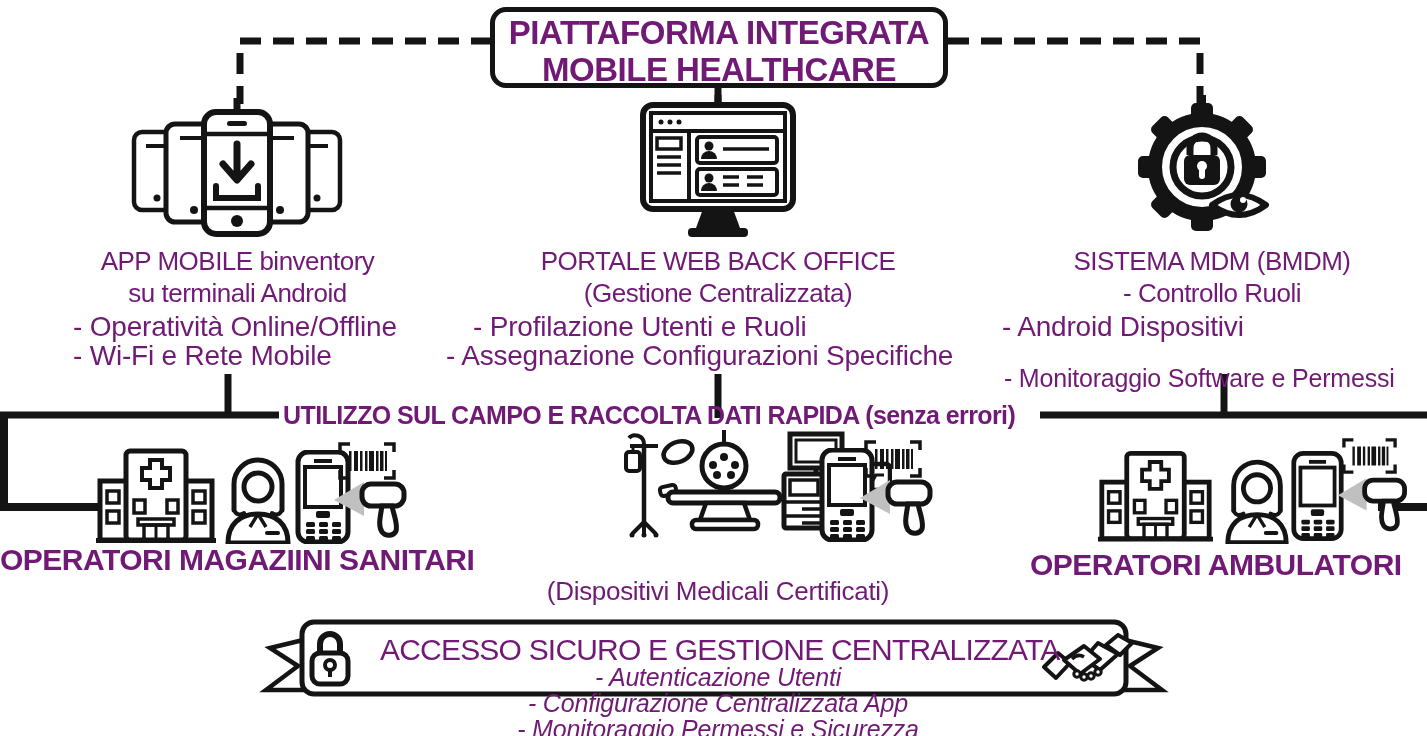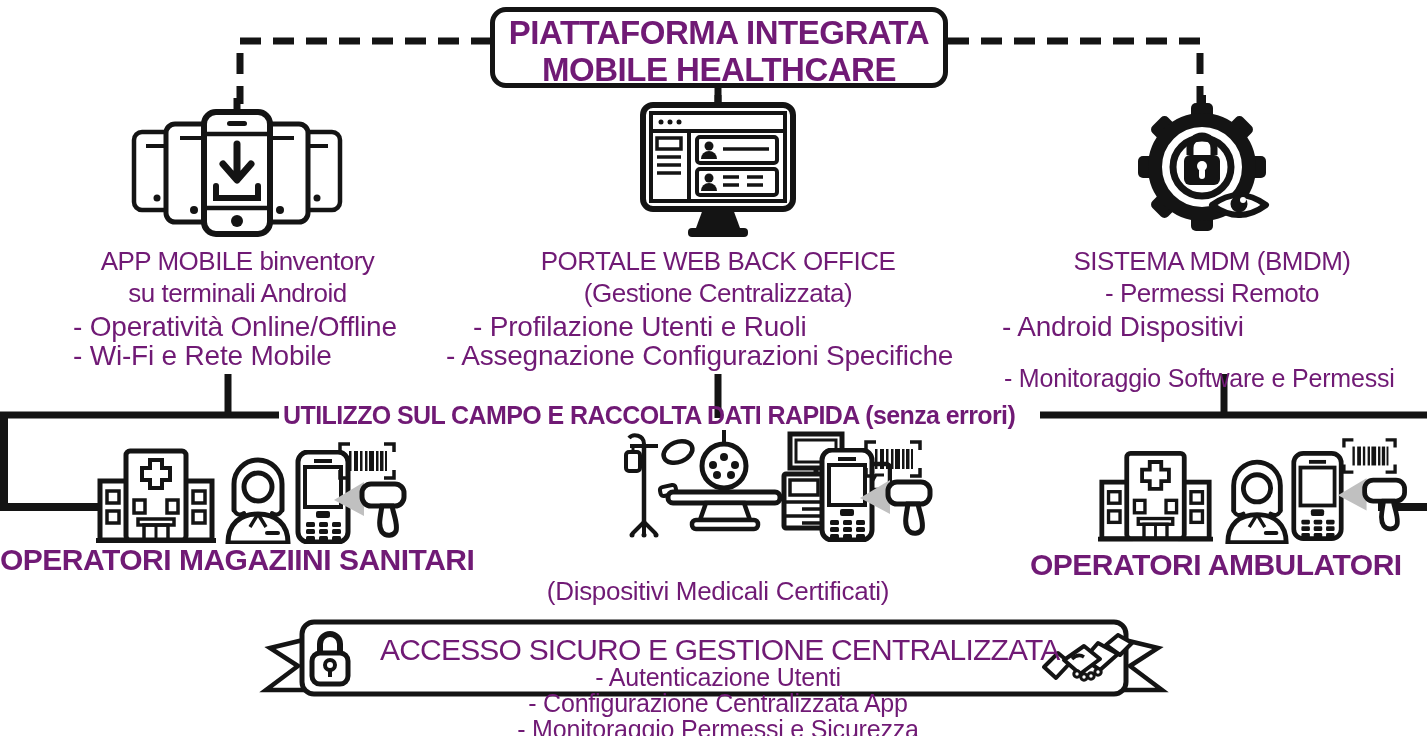--- a/index.html
+++ b/index.html
@@ -13,21 +13,21 @@
   .ttl{font-weight:400;font-size:26px;letter-spacing:-0.5px;line-height:31px;}
   .bul{font-weight:400;font-size:28px;letter-spacing:-0.2px;line-height:28px;}
   .oplabel{font-weight:700;font-size:30px;letter-spacing:-0.5px;}
   .box-title{
     border:5px solid #141414;border-radius:16px;background:#fff;
     font-weight:700;font-size:33px;line-height:37px;letter-spacing:-0.5px;text-align:center;
     box-sizing:border-box;padding-top:2px;
   }
   .bandlabel{font-weight:700;font-size:25px;letter-spacing:-0.6px;}
   .ribbon-title{font-weight:400;font-size:30px;letter-spacing:-0.8px;}
-  .ribbon-bul{font-weight:400;font-size:25px;letter-spacing:-0.2px;}
+  .ribbon-bul{font-weight:400;font-size:25px;letter-spacing:-0.2px;font-style:italic;}
   .clip-right{width:423px;overflow:hidden;margin-top:22px;}
   svg{display:block;}
   svg *{vector-effect:none;}
 </style>
 </head>
 <body>
 
 <div id="canvas">
 
   <svg class="abs" style="left:0;top:0" width="1427" height="736" viewBox="0 0 1427 736">
@@ -139,21 +139,21 @@
       </g>
       <g>
         <path d="M92 110 Q119 90 146 110 Q119 130 92 110 Z" stroke-width="6" stroke-linejoin="round"></path>
         <circle cx="119" cy="109" r="8.5" fill="#141414" stroke="none"></circle>
         <circle cx="123" cy="105" r="3" fill="#fff" stroke="none"></circle>
       </g>
     </g>
   </svg>
 
   <div class="abs ctr ttl" style="left:1022px;top:246px;width:380px">SISTEMA MDM (BMDM)</div>
-  <div class="abs ctr ttl" style="left:1022px;top:278px;width:380px">- Permessi Remoto</div>
+  <div class="abs ctr ttl" style="left:1022px;top:278px;width:380px">- Controllo Ruoli</div>
   <div class="abs bul nowrap" style="left:1002px;top:313px">- Android Dispositivi</div>
   <div class="abs bul nowrap clip-right" style="left:1004px;top:342px;font-size:25px">- Monitoraggio Software e Permessi</div>
 
   <div class="abs bandlabel nowrap" style="left:283px;top:401px">UTILIZZO SUL CAMPO E RACCOLTA DATI RAPIDA (senza errori)</div>
 
   <svg class="abs" style="left:96px;top:448px" width="120" height="96" viewBox="0 0 120 96">
     <g stroke="#141414" fill="#fff">
       <rect x="4" y="33" width="30" height="59" stroke-width="5"></rect>
       <rect x="86" y="33" width="30" height="59" stroke-width="5"></rect>
       <rect x="11" y="43" width="12" height="12" stroke-width="3.5" fill="none"></rect>

